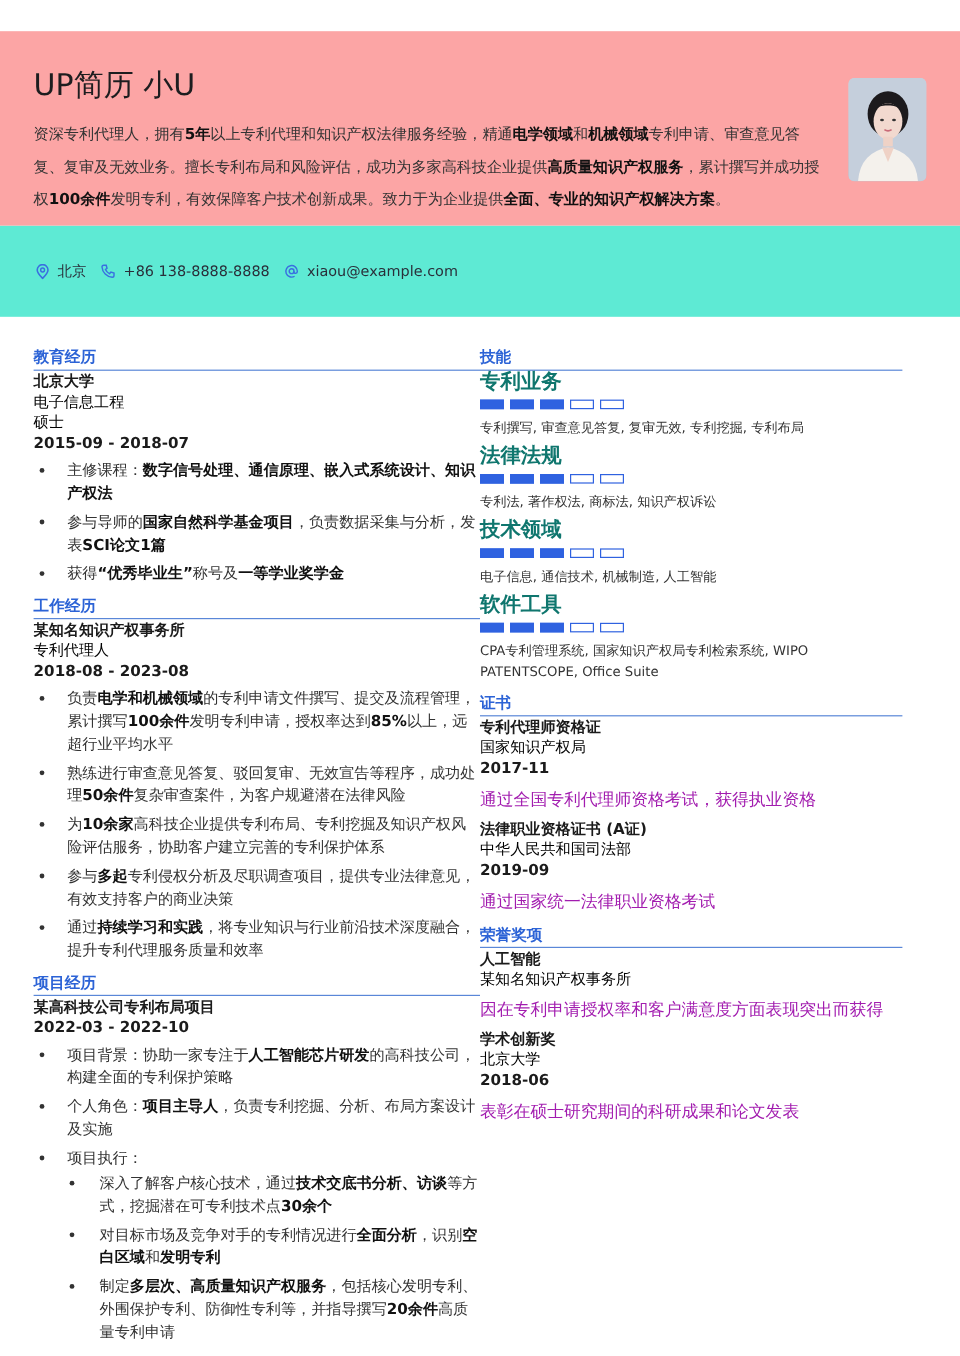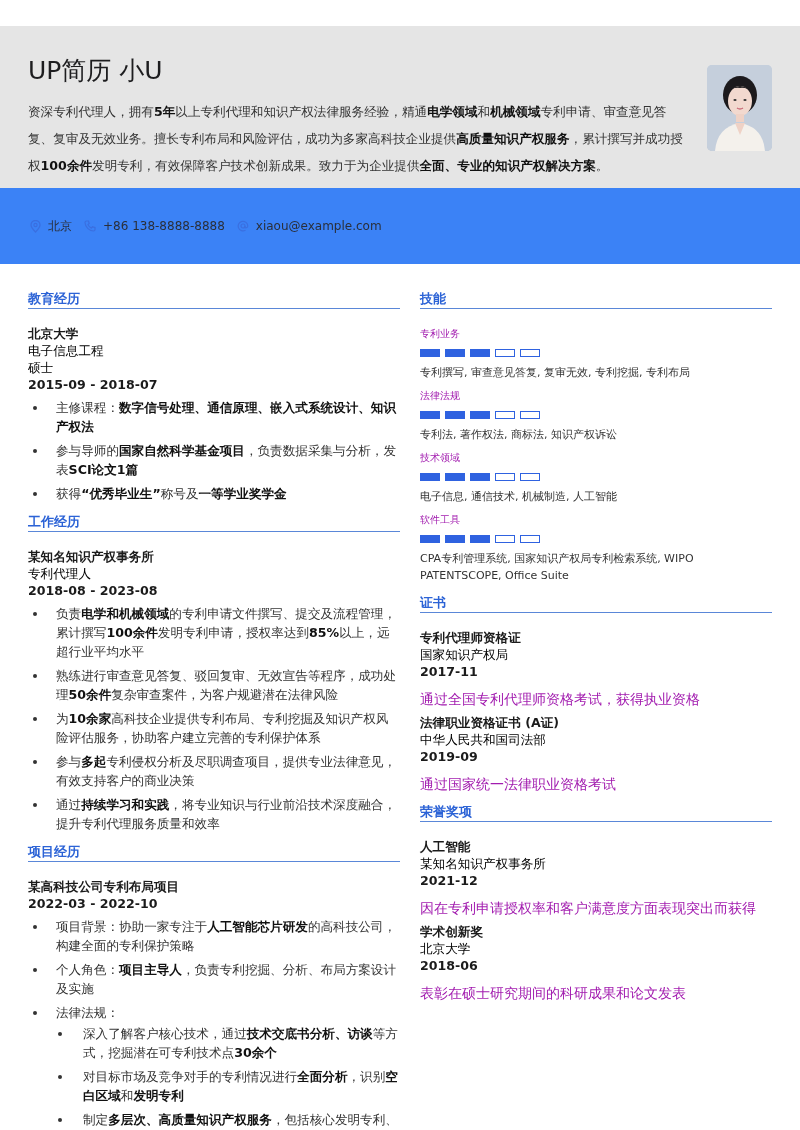--- a/index.html
+++ b/index.html
@@ -1,52 +1,52 @@
 <!DOCTYPE html>
 <html><head>
 <meta charset="utf-8">
 <style>
   * { box-sizing: border-box; margin: 0; padding: 0; }
   html, body { width: 800px; height: 1130px; overflow: hidden; background: #ffffff; }
   body { font-family: "DejaVu Sans", "Liberation Sans", sans-serif; color: #222; position: relative; }
 
   .top-gap { height: 26px; background: #ffffff; }
-  .header { background: #e5e5e5; height: 162px; position: relative; padding: 28px 28px 0 28px; }
+  .header { background: #fca5a5; height: 162px; position: relative; padding: 28px 28px 0 28px; }
   .name { font-size: 25px; font-weight: 500; color: #1d1d1f; line-height: 34px; letter-spacing: 0px; }
   .summary { margin-top: 10px; width: 660px; font-size: 12.6px; line-height: 27px; color: #333; }
   .summary b { color: #111; font-weight: 700; }
   .photo { position: absolute; left: 707px; top: 39px; width: 65px; height: 86px; border-radius: 5px; overflow: hidden; background: linear-gradient(#c9d3df, #b9c4d2); }
 
-  .contact-bar { background: #3b82f6; height: 76px; display: flex; align-items: center; padding-left: 30px; font-size: 12px; color: #2a2f3a; }
+  .contact-bar { background: #5eead4; height: 76px; display: flex; align-items: center; padding-left: 30px; font-size: 12px; color: #2a2f3a; }
   .contact-item { display: flex; align-items: center; margin-right: 12px; }
   .contact-item svg { margin-right: 7px; }
 
   .columns { position: absolute; top: 290px; left: 0; width: 800px; }
   .col { position: absolute; top: 0; }
   .col-left { left: 28px; width: 372px; }
-  .col-right { left: 420px; width: 352px; }
+  .col-right { left: 400px; width: 352px; }
 
   .section { margin-bottom: 10px; }
-  .section-title { font-size: 13px; font-weight: 700; color: #2c63d6; line-height: 18px; border-bottom: 1.5px solid #5a87d8; padding-bottom: 0px; margin-bottom: 16px; }
+  .section-title { font-size: 13px; font-weight: 700; color: #2c63d6; line-height: 18px; border-bottom: 1.5px solid #5a87d8; padding-bottom: 0px; margin-bottom: 0; }
 
   .entry-title { font-size: 12.6px; font-weight: 700; color: #1b1b1b; line-height: 17px; }
   .entry-sub { font-size: 12.6px; color: #000000; line-height: 17px; }
   .entry-date { font-size: 12.6px; font-weight: 600; color: #1b1b1b; line-height: 18px; }
   .entry-desc { font-size: 14px; color: #a21caf; line-height: 17px; margin-top: 10px; margin-bottom: 6px; }
 
   ul.bullets { list-style: none; margin-top: 4px; }
   ul.bullets > li { position: relative; padding-left: 28px; font-size: 12.6px; color: #333; line-height: 19px; margin-bottom: 5px; }
   ul.bullets > li::before { content: ""; position: absolute; left: 5px; top: 8px; width: 4px; height: 4px; border-radius: 50%; background: #333; }
   ul.bullets li b { color: #111; font-weight: 700; }
   ul.sub { list-style: none; margin-top: 2px; }
   ul.sub > li { position: relative; padding-left: 27px; font-size: 12.6px; color: #333; line-height: 19px; margin-bottom: 5px; }
   ul.sub > li::before { content: ""; position: absolute; left: 2px; top: 8px; width: 4px; height: 4px; border-radius: 50%; background: #333; }
 
   .skill { margin-bottom: 6px; }
-  .skill-name { font-size: 10px; font-weight: 400; color: #a21caf; line-height: 18px; }
+  .skill-name { font-size: 17px; font-weight: 700; color: #0f766e; line-height: 18px; }
   .skill-bar { display: flex; gap: 5px; margin-top: 6px; margin-bottom: 7px; }
   .seg { width: 20px; height: 8px; border: 1.5px solid #2f62e0; }
   .seg.on { background: #2f62e0; }
   .skill-items { font-size: 11px; color: #333; line-height: 17px; }
 </style>
 </head>
 <body>
 
 <div class="top-gap"></div>
 
@@ -129,21 +129,21 @@
 
     <div class="section">
       <div class="section-title">项目经历</div>
       <div class="entry">
         <div class="entry-title">某高科技公司专利布局项目</div>
         <div class="entry-date">2022-03 - 2022-10</div>
         <ul class="bullets">
           <li><span>项目背景：协助一家专注于</span><b>人工智能芯片研发</b><span>的高科技公司，构建全面的专利保护策略</span></li>
           <li><span>个人角色：</span><b>项目主导人</b><span>，负责专利挖掘、分析、布局方案设计及实施</span></li>
           <li>
-            <span>法律法规：</span>
+            <span>项目执行：</span>
             <ul class="sub">
               <li><span>深入了解客户核心技术，通过</span><b>技术交底书分析、访谈</b><span>等方式，挖掘潜在可专利技术点</span><b>30余个</b></li>
               <li><span>对目标市场及竞争对手的专利情况进行</span><b>全面分析</b><span>，识别</span><b>空白区域</b><span>和</span><b>发明专利</b></li>
               <li><span>制定</span><b>多层次、高质量知识产权服务</b><span>，包括核心发明专利、外围保护专利、防御性专利等，并指导撰写</span><b>20余件</b><span>高质量专利申请</span></li>
             </ul>
           </li>
         </ul>
       </div>
     </div>
   </div>
@@ -212,21 +212,20 @@
         <div class="entry-date">2019-09</div>
         <div class="entry-desc">通过国家统一法律职业资格考试</div>
       </div>
     </div>
 
     <div class="section">
       <div class="section-title">荣誉奖项</div>
       <div class="entry">
         <div class="entry-title">人工智能</div>
         <div class="entry-sub">某知名知识产权事务所</div>
-        <div class="entry-date">2021-12</div>
         <div class="entry-desc">因在专利申请授权率和客户满意度方面表现突出而获得</div>
       </div>
       <div class="entry">
         <div class="entry-title">学术创新奖</div>
         <div class="entry-sub">北京大学</div>
         <div class="entry-date">2018-06</div>
         <div class="entry-desc">表彰在硕士研究期间的科研成果和论文发表</div>
       </div>
     </div>
   </div>

